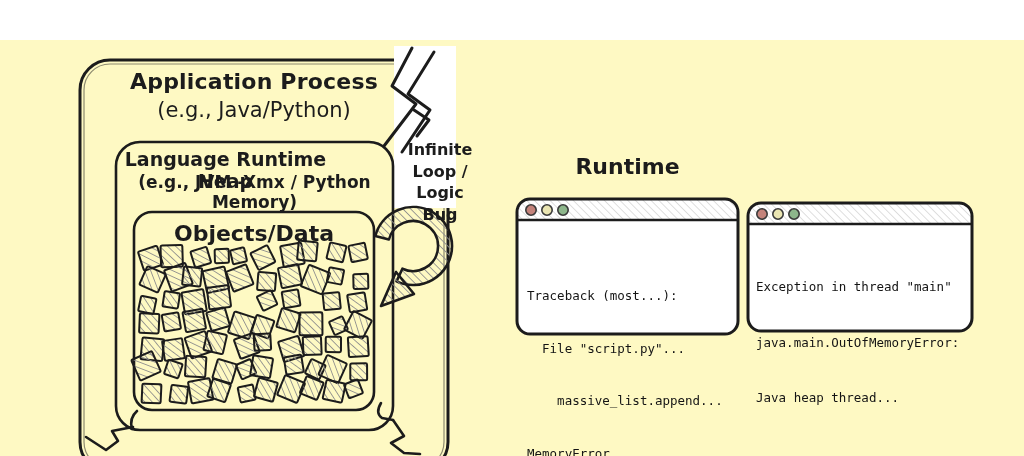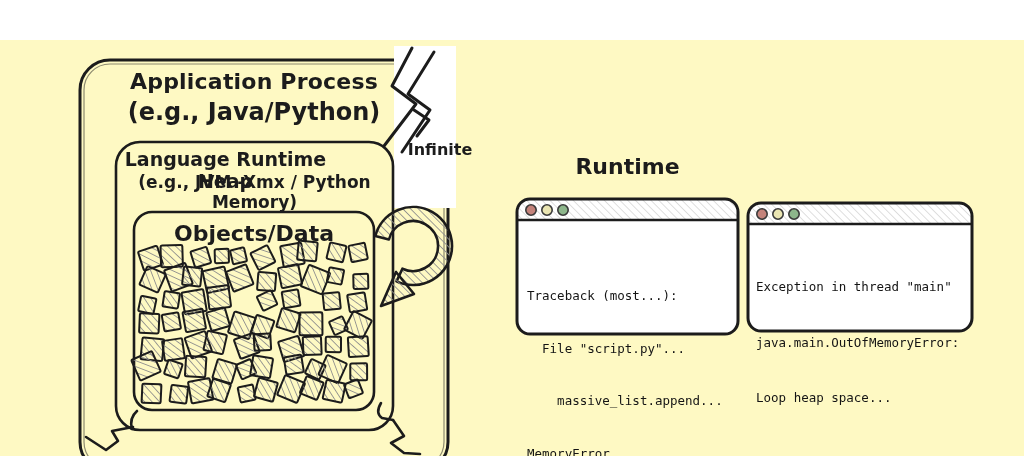--- a/index.html
+++ b/index.html
@@ -2,21 +2,21 @@
 <html><head>
 <meta charset="utf-8">
 <style>
   html,body{margin:0;padding:0;background:#fff;}
   #stage{position:relative;width:1024px;height:456px;background:#fef9c3;overflow:hidden;
          font-family:"DejaVu Sans",sans-serif;color:#1c1c1c;margin-top:40px;}
   .abs{position:absolute;}
   .ctr{text-align:center;}
   .hand{font-family:"DejaVu Sans",sans-serif;color:#1c1c1c;}
   .title-lg{font-size:22px;font-weight:700;letter-spacing:.2px;}
-  .sub-lg{font-size:24px;font-weight:700;}
+  .sub-lg{font-size:21px;font-weight:400;}
   .title-md{font-size:19px;font-weight:700;}
   .sub-md{font-size:17px;font-weight:600;}
   .title-sm{font-size:22px;font-weight:700;}
   .annot{font-size:16px;font-weight:700;line-height:21.5px;}
   .win-title{font-size:22px;font-weight:700;}
   .mono{font-family:"DejaVu Sans Mono",monospace;font-size:12.5px;line-height:17.5px;
         white-space:pre;color:#141414;}
   svg{position:absolute;left:0;top:0;}
 </style>
 </head>
@@ -168,30 +168,32 @@
   <div class="abs hand ctr title-lg" style="left:80px;top:29px;width:348px;">Application Process</div>
   <div class="abs hand ctr sub-lg" style="left:80px;top:58px;width:348px;">(e.g., Java/Python)</div>
 
   <div class="abs hand ctr title-md" style="left:116px;top:108px;width:219px;">Language Runtime Heap</div>
   <div class="abs hand ctr sub-md" style="left:112px;top:132px;width:285px;">(e.g., JVM -Xmx / Python Memory)</div>
 
   <div class="abs hand ctr title-sm" style="left:134px;top:181px;width:240px;">Objects/Data</div>
 
   <div class="abs hand ctr annot" style="left:396px;top:99px;width:88px;">
     <div>Infinite</div>
+    <div>Loop /</div>
+    <div>Logic Bug</div>
   </div>
 
   <div class="abs hand ctr win-title" style="left:517px;top:114px;width:221px;">Runtime</div>
 
   <div class="abs mono" style="left:527px;top:212px;">
     <div>Traceback (most...):</div>
     <div>  File "script.py"...</div>
     <div>    massive_list.append...</div>
     <div>MemoryError</div>
   </div>
 
   <div class="abs mono" style="left:756px;top:201px;line-height:18.5px;">
     <div>Exception in thread "main"</div>
     <div>java.main.OutOfMemoryError:</div>
-    <div>Loop heap space...</div>
+    <div>Java heap thread...</div>
   </div>
 
 </div>
 
 </body></html>

